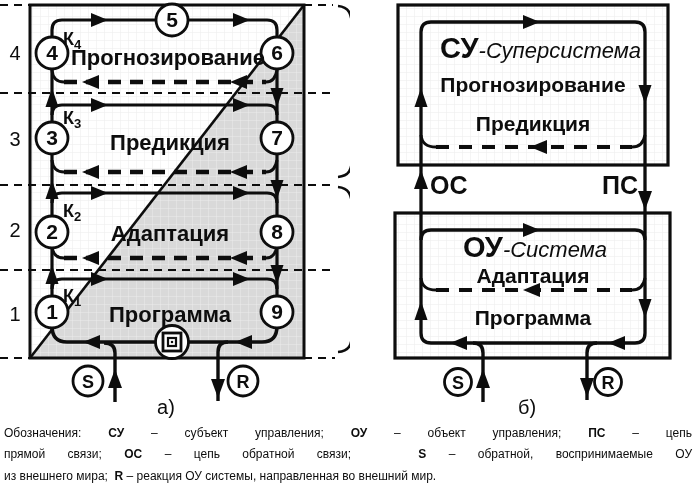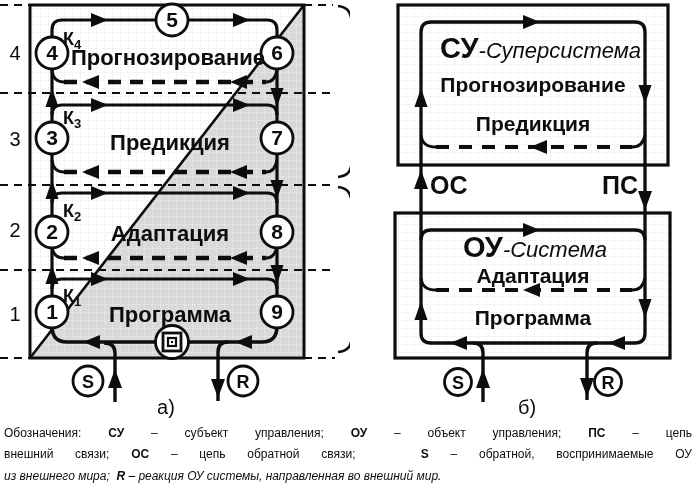--- a/index.html
+++ b/index.html
@@ -16,21 +16,21 @@
   .k-main{font-size:18px;font-weight:bold;}
   .k-sub{font-size:13px;font-weight:bold;}
   .sr-letter{font-size:18px;font-weight:bold;text-anchor:middle;}
   .cap{font-size:20px;text-anchor:middle;}
   .abbr-big{font-size:29px;font-weight:bold;}
   .abbr-suffix{font-size:22px;font-style:italic;}
   .chain-label{font-size:25px;font-weight:bold;}
   .legend{position:absolute;left:4px;top:423px;width:688px;font-size:12px;
           line-height:21.4px;color:#0d0d0d;}
   .legend .jline{text-align:justify;text-align-last:justify;}
-  .legend .jline.last{text-align-last:left;font-style:italic;}
+  .legend .jline.last{text-align-last:left;}
   .legend b{font-weight:bold;}
   .ln{stroke:#0d0d0d;fill:none;}
   .ah{fill:#0d0d0d;stroke:none;}
   .nodecirc{fill:#ffffff;stroke:#0d0d0d;stroke-width:2.8;}
 </style>
 </head>
 <body>
 
 <div id="stage">
 
@@ -257,17 +257,17 @@
       <text class="sr-letter" x="108" y="388.5">S</text>
       <circle cx="258" cy="382" r="13.5" class="nodecirc" stroke-width="2.6"></circle>
       <text class="sr-letter" x="258" y="388.5">R</text>
     </g>
 
     <text class="cap" x="177" y="414">б)</text>
   </svg>
 
   <div class="legend">
     <div class="jline"><span>Обозначения: </span><b>СУ</b><span> – субъект управления; </span><b>ОУ</b><span> – объект управления; </span><b>ПС</b><span> – цепь</span></div>
-    <div class="jline"><span>внешний связи; </span><b>ОС</b><span> – цепь обратной связи;&nbsp;&nbsp; </span><b>S</b><span> – обратной, воспринимаемые ОУ</span></div>
+    <div class="jline"><span>прямой связи; </span><b>ОС</b><span> – цепь обратной связи;&nbsp;&nbsp; </span><b>S</b><span> – обратной, воспринимаемые ОУ</span></div>
     <div class="jline last"><span>из внешнего мира;&nbsp; </span><b>R</b><span> – реакция ОУ системы, направленная во внешний мир.</span></div>
   </div>
 
 </div>
 
 </body></html>

